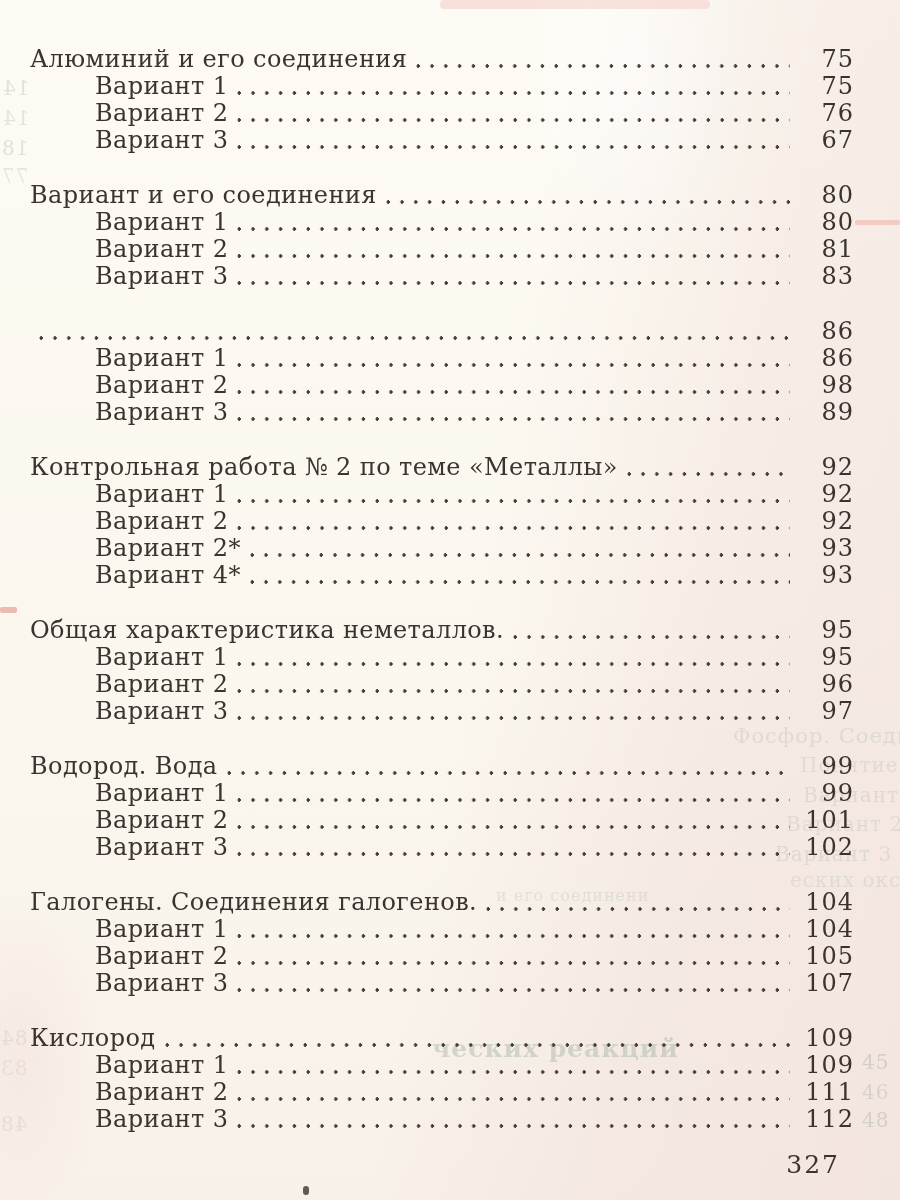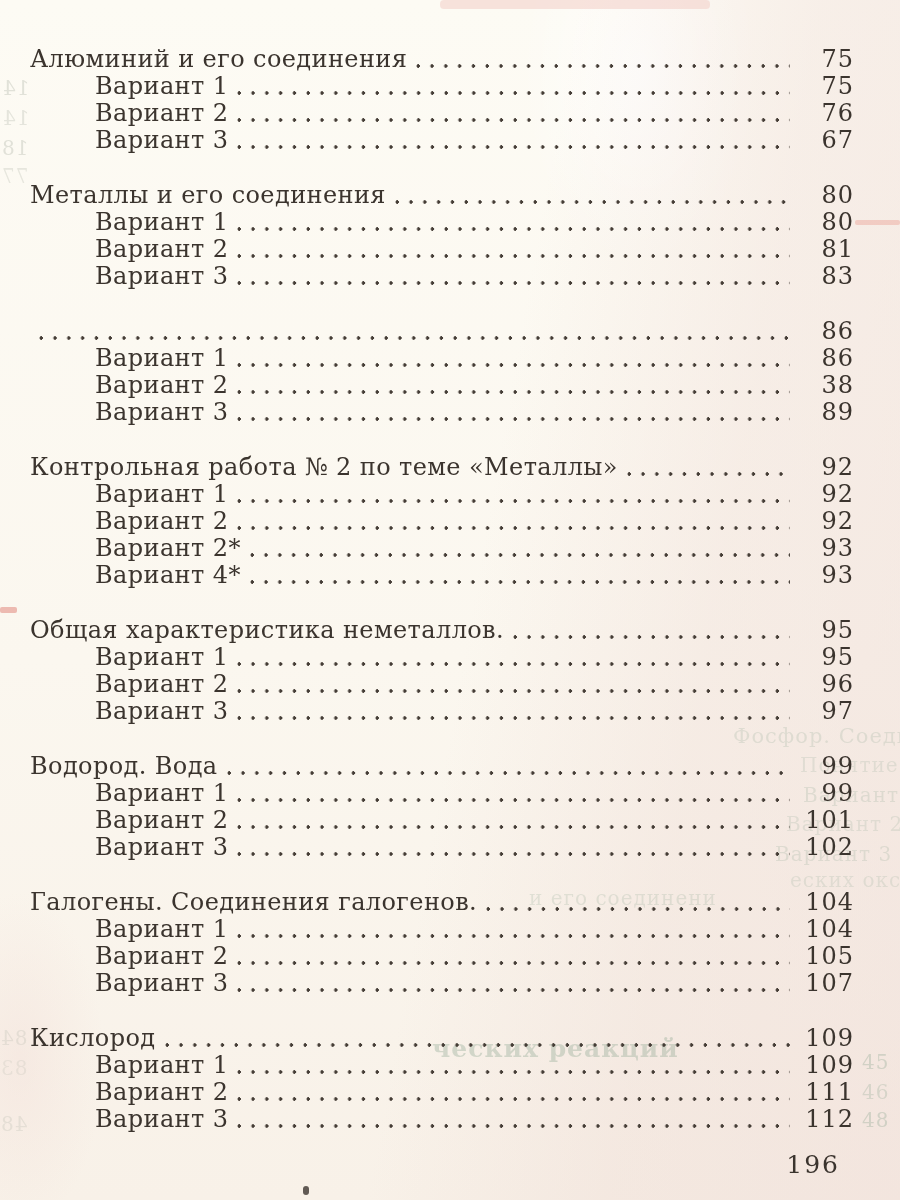--- a/index.html
+++ b/index.html
@@ -61,21 +61,21 @@
       <span class="ghost mir" style="left: 1px; top: 164px; font-size: 20px; opacity: 0.26;">77</span>
       <span class="ghost mir" style="left: 0px; top: 1026px; font-size: 20px; opacity: 0.22;">84</span>
       <span class="ghost mir" style="left: 0px; top: 1056px; font-size: 20px; opacity: 0.18;">83</span>
       <span class="ghost mir" style="left: 0px; top: 1112px; font-size: 20px; opacity: 0.22;">48</span>
       <span class="ghost" style="left: 733px; top: 724px; font-size: 21px; opacity: 0.2;">Фосфор. Соединения ф</span>
       <span class="ghost" style="left: 800px; top: 753px; font-size: 20px; opacity: 0.18;">Понятие о фосфо</span>
       <span class="ghost" style="left: 803px; top: 783px; font-size: 20px; opacity: 0.2;">Вариант 1 . . .</span>
       <span class="ghost" style="left: 786px; top: 812px; font-size: 20px; opacity: 0.18;">Вариант 2 . . .</span>
       <span class="ghost" style="left: 775px; top: 842px; font-size: 20px; opacity: 0.2;">Вариант 3 . . .</span>
       <span class="ghost" style="left: 790px; top: 868px; font-size: 20px; opacity: 0.18;">еских оксидов</span>
-      <span class="ghost" style="left: 529px; top: 886px; font-size: 20px; opacity: 0.2;">и его соединени</span>
+      <span class="ghost" style="left: 496px; top: 886px; font-size: 16px; opacity: 0.2;">и его соединени</span>
       <span class="ghost b" style="left: 432px; top: 1000px; font-size: 25px; opacity: 0.33; margin-top: 34px;">ческих реакций</span>
       <span class="ghost" style="left: 862px; top: 1050px; font-size: 20px; opacity: 0.3;">45</span>
       <span class="ghost" style="left: 862px; top: 1080px; font-size: 20px; opacity: 0.26;">46</span>
       <span class="ghost" style="left: 862px; top: 1108px; font-size: 20px; opacity: 0.3;">48</span>
     </div>
   <div class="marks-layer">
       <div class="mark" style="left: 440px; top: 0px; width: 270px; height: 9px; background: rgb(243, 205, 198); opacity: 0.55; border-radius: 4px;"></div>
       <div class="mark" style="left: 855px; top: 220px; width: 45px; height: 5px; background: rgb(239, 189, 180); opacity: 0.7; border-radius: 2px;"></div>
       <div class="mark" style="left: 0px; top: 607px; width: 17px; height: 6px; background: rgb(229, 154, 143); opacity: 0.65; border-radius: 2px;"></div>
       <div class="mark" style="left: 303px; top: 1186px; width: 6px; height: 9px; background: rgb(71, 64, 58); opacity: 0.85; border-radius: 3px;"></div>
@@ -98,21 +98,21 @@
           <span class="pageno">76</span>
         </div>
         <div class="row variant-row">
           <span class="label">Вариант 3</span>
           <span class="dots"></span>
           <span class="pageno">67</span>
         </div>
       </section>
       <section class="toc-section">
         <div class="row title-row">
-          <span class="label"><span>Металлы и его соединения</span></span>
+          <span class="label"><span>Вариант и его соединения</span></span>
           <span class="dots"></span>
           <span class="pageno">80</span>
         </div>
         <div class="row variant-row">
           <span class="label">Вариант 1</span>
           <span class="dots"></span>
           <span class="pageno">80</span>
         </div>
         <div class="row variant-row">
           <span class="label">Вариант 2</span>
@@ -131,21 +131,21 @@
           <span class="pageno">86</span>
         </div>
         <div class="row variant-row">
           <span class="label">Вариант 1</span>
           <span class="dots"></span>
           <span class="pageno">86</span>
         </div>
         <div class="row variant-row">
           <span class="label">Вариант 2</span>
           <span class="dots"></span>
-          <span class="pageno">38</span>
+          <span class="pageno">98</span>
         </div>
         <div class="row variant-row">
           <span class="label">Вариант 3</span>
           <span class="dots"></span>
           <span class="pageno">89</span>
         </div>
       </section>
       <section class="toc-section">
         <div class="row title-row">
           <span class="label"><span class="it">Контрольная работа № 2 </span><span>по теме «Металлы»</span></span>
@@ -255,14 +255,14 @@
           <span class="dots"></span>
           <span class="pageno">111</span>
         </div>
         <div class="row variant-row">
           <span class="label">Вариант 3</span>
           <span class="dots"></span>
           <span class="pageno">112</span>
         </div>
       </section>
     </main>
-  <div class="folio">196</div>
+  <div class="folio">327</div>
 </div>
 
 </body></html>

